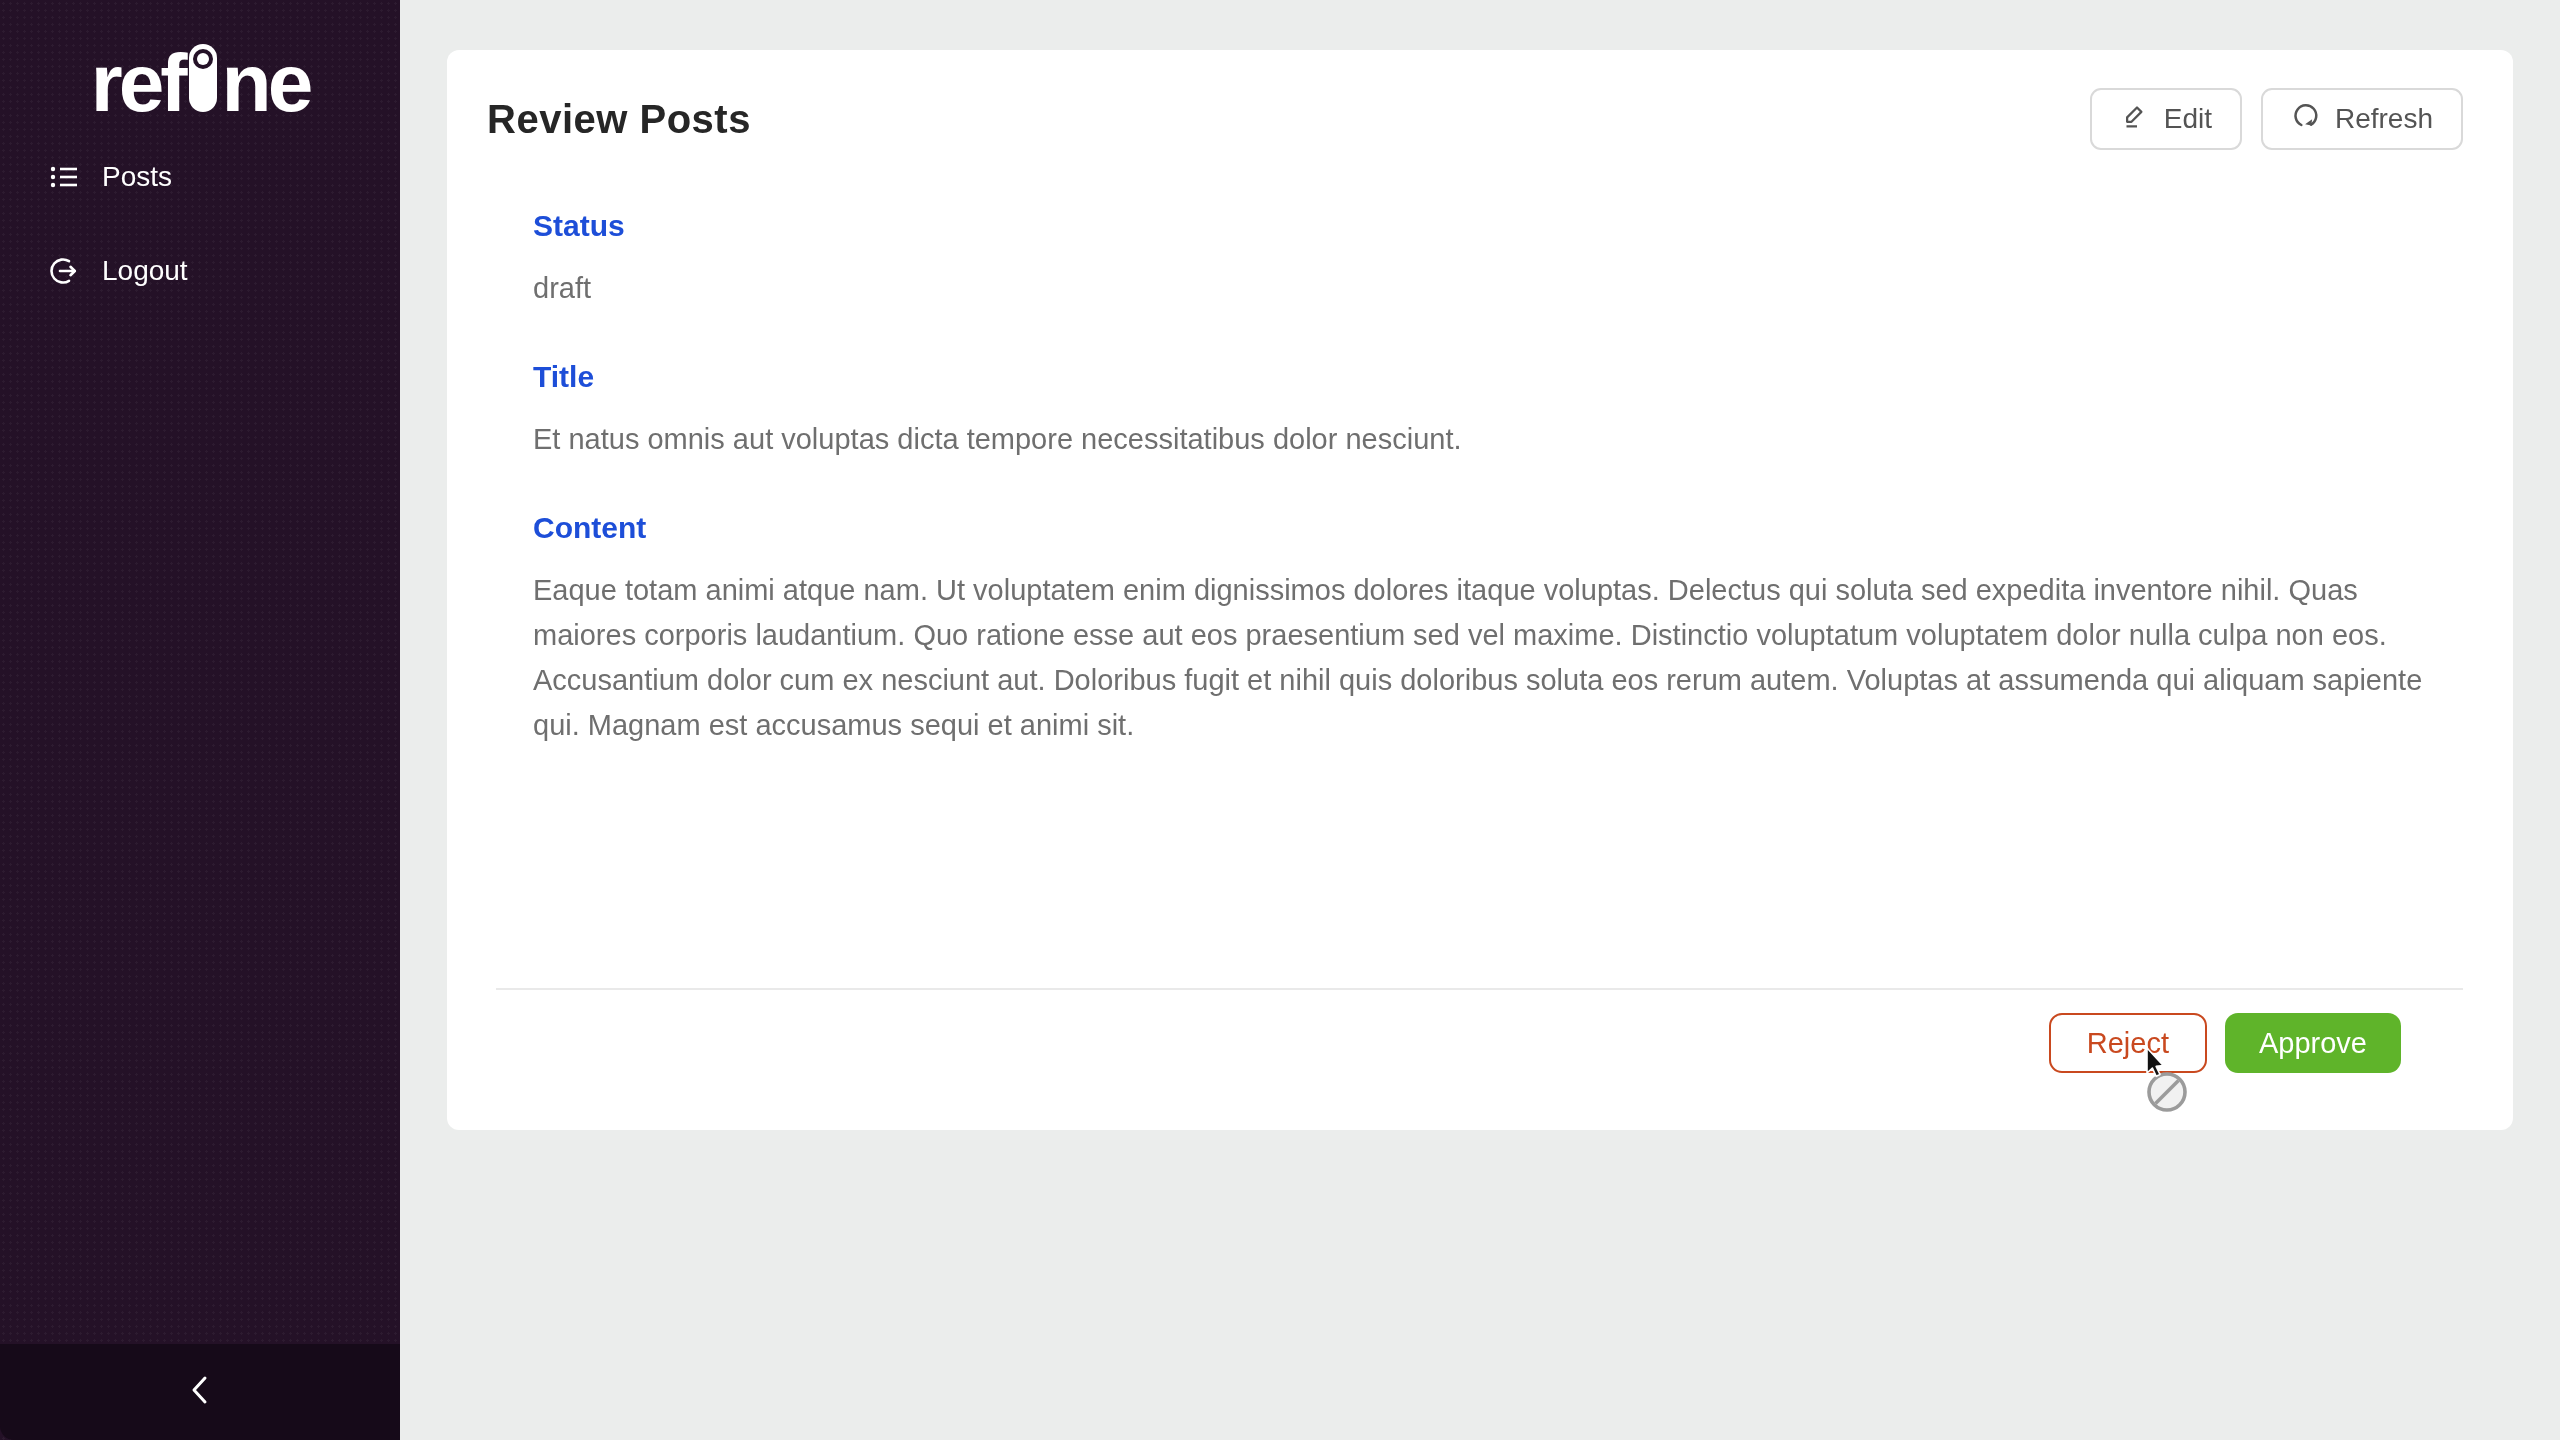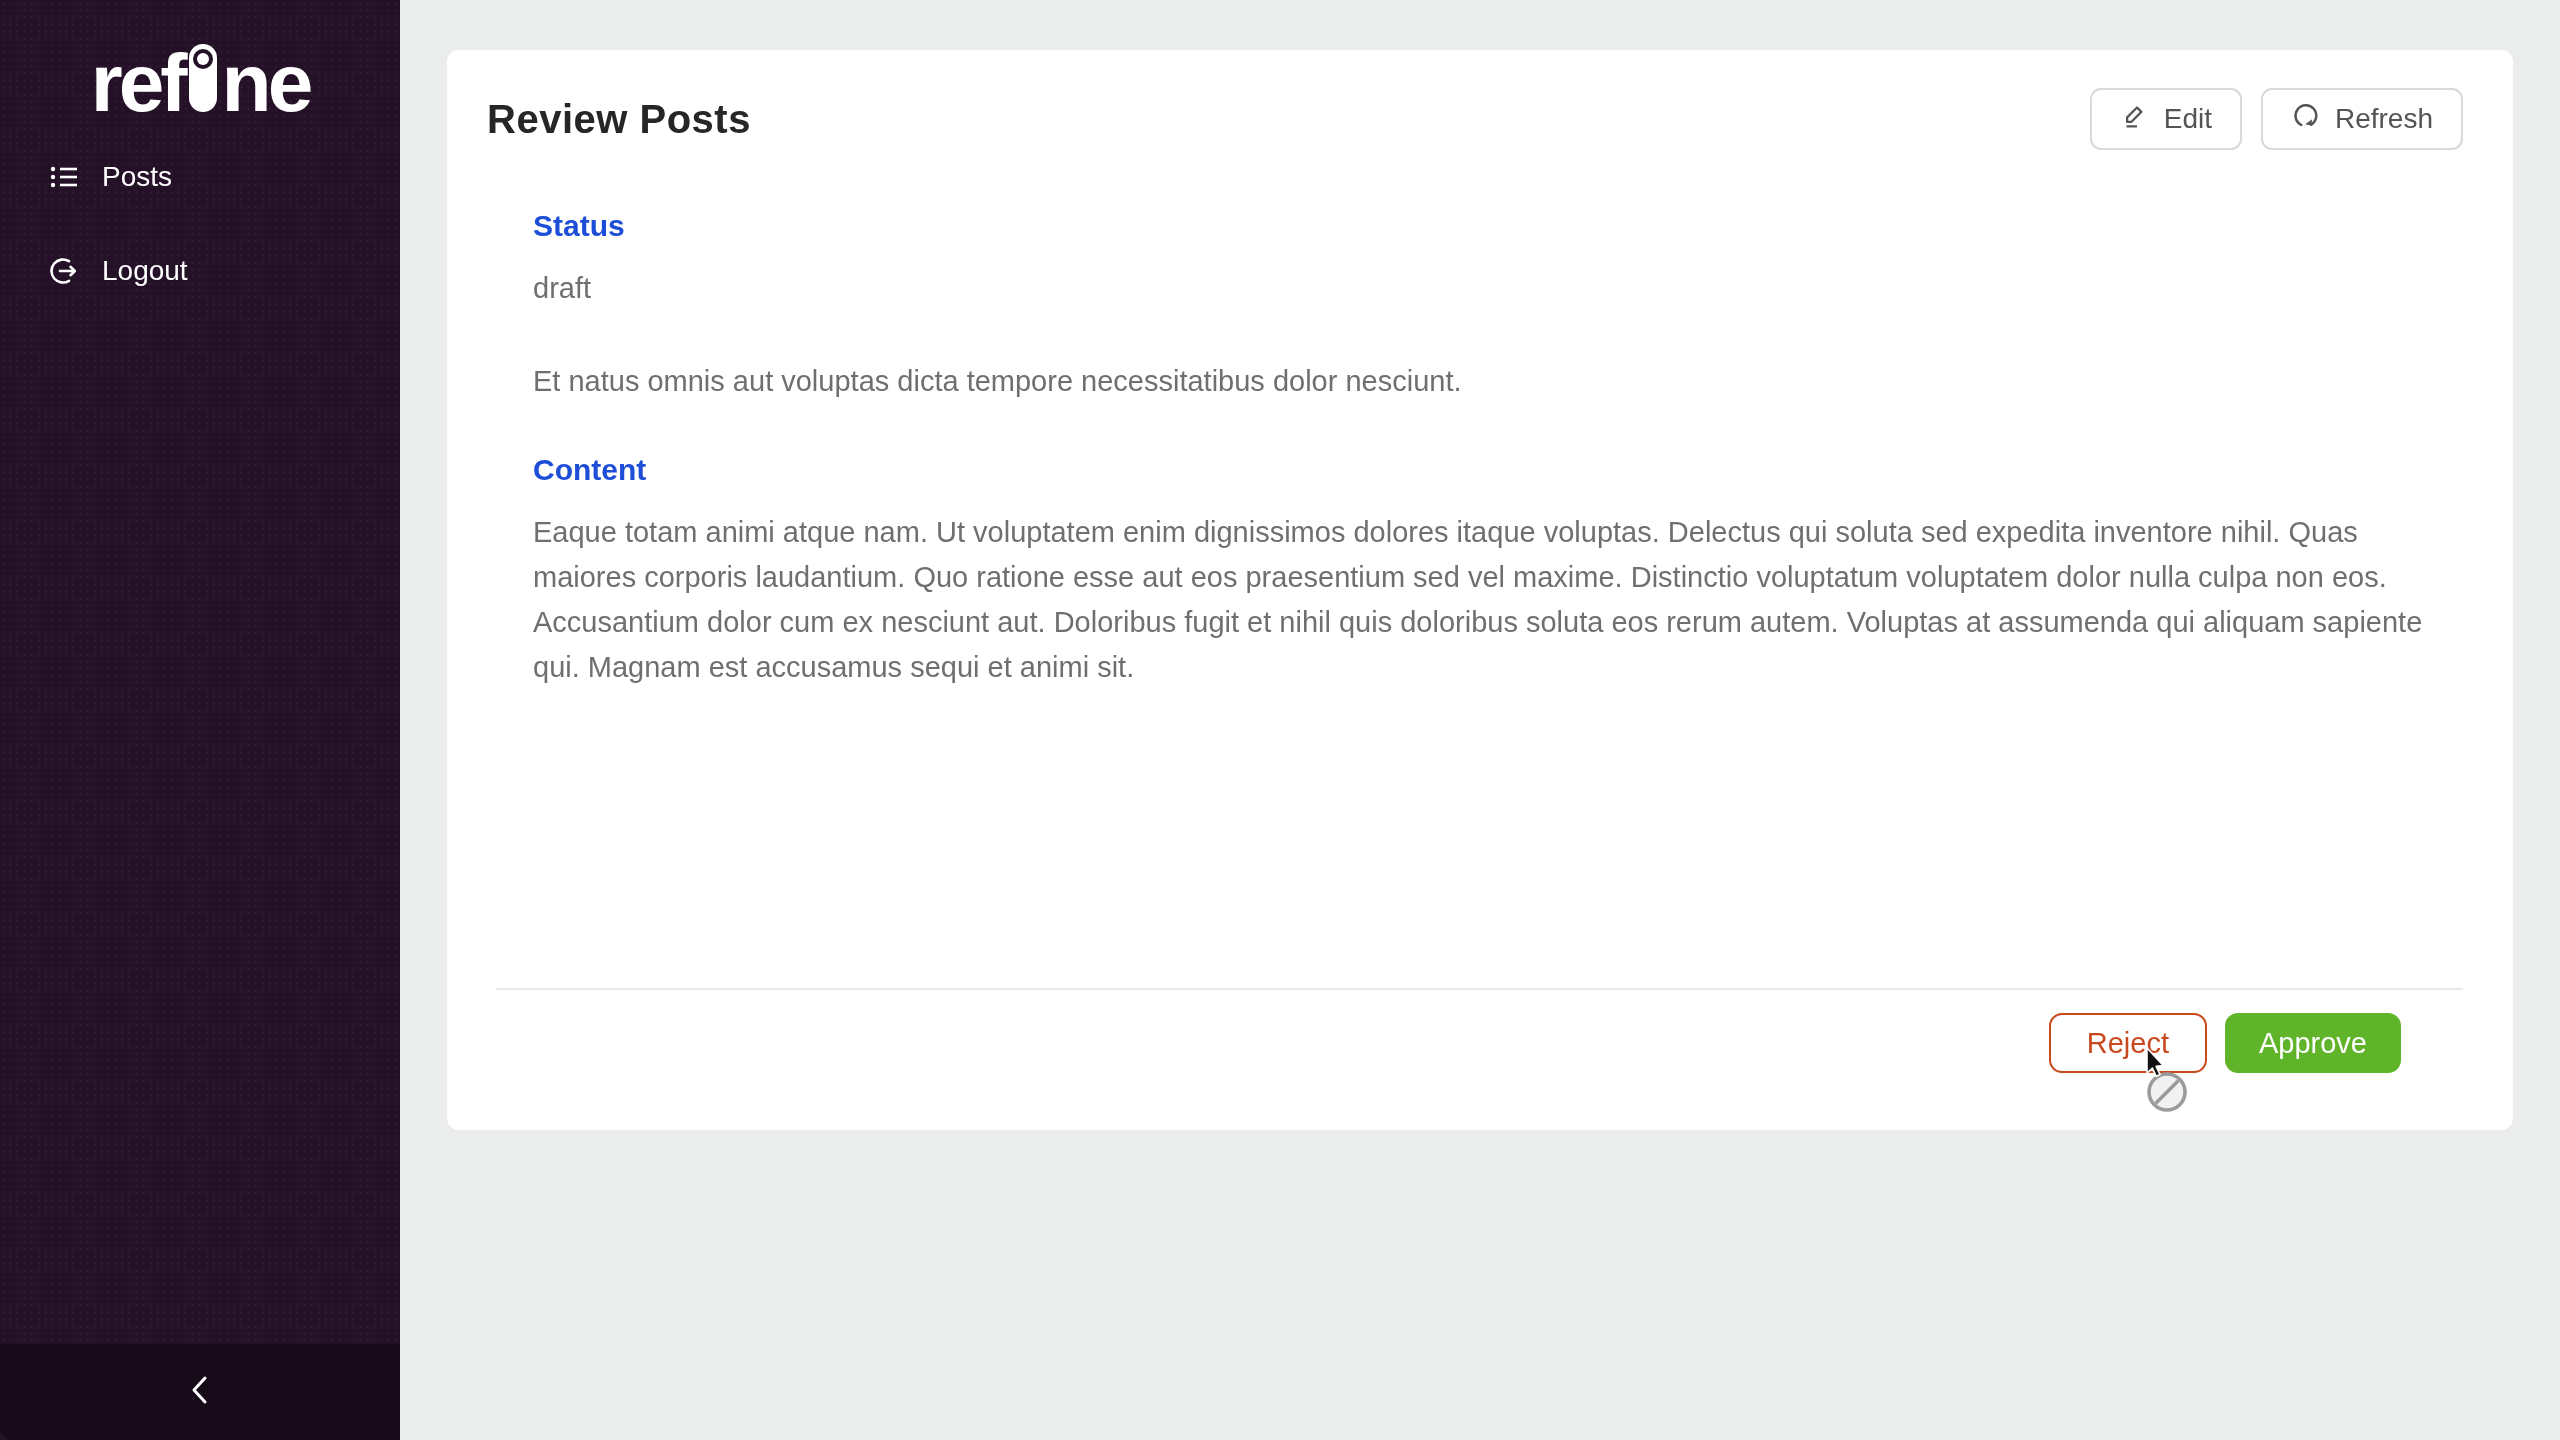--- a/index.html
+++ b/index.html
@@ -159,20 +159,21 @@
         </button>
       </div>
     </div>
 
     <div class="card-body">
       <div>
         <div class="field-label">Status</div>
         <div class="field-value">draft</div>
       </div>
       <div>
+        <div class="field-label">Title</div>
         <div class="field-value">Et natus omnis aut voluptas dicta tempore necessitatibus dolor nesciunt.</div>
       </div>
       <div>
         <div class="field-label">Content</div>
         <div class="field-value">Eaque totam animi atque nam. Ut voluptatem enim dignissimos dolores itaque voluptas. Delectus qui soluta sed expedita inventore nihil. Quas maiores corporis laudantium. Quo ratione esse aut eos praesentium sed vel maxime. Distinctio voluptatum voluptatem dolor nulla culpa non eos. Accusantium dolor cum ex nesciunt aut. Doloribus fugit et nihil quis doloribus soluta eos rerum autem. Voluptas at assumenda qui aliquam sapiente qui. Magnam est accusamus sequi et animi sit.</div>
       </div>
     </div>
 
     <div class="divider"></div>
 

